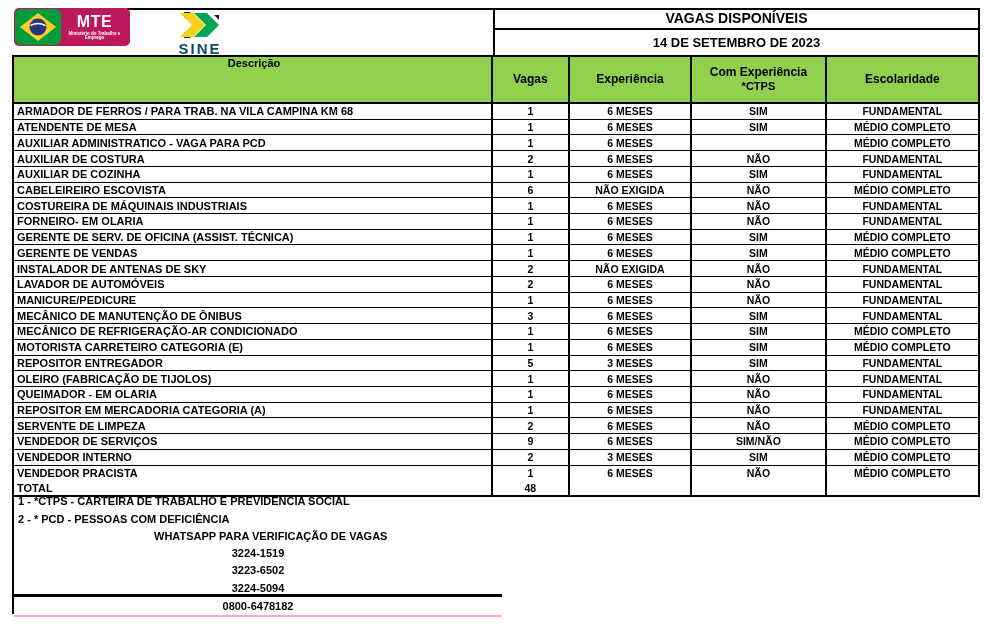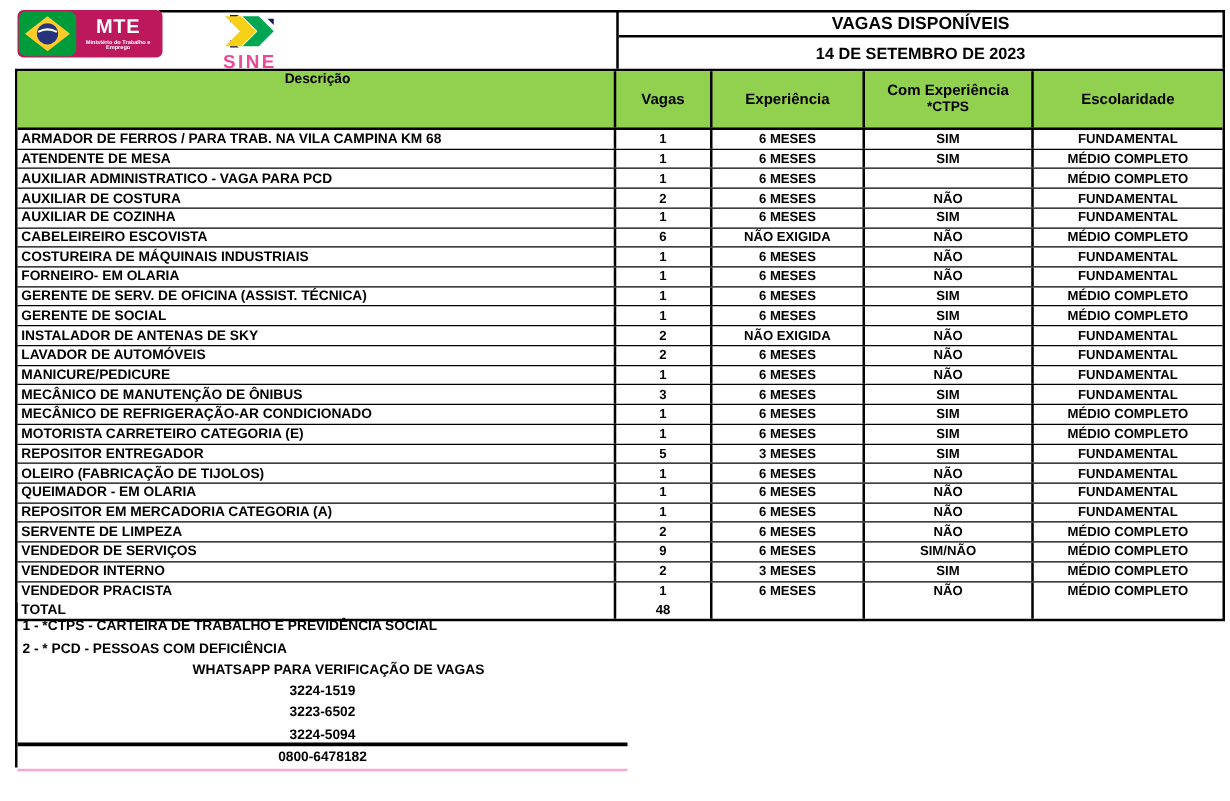--- a/index.html
+++ b/index.html
@@ -11,21 +11,21 @@
   .top-line{position:absolute;left:127px;top:8px;width:853px;border-top:2px solid #000;}
 
   .mte{position:absolute;left:14px;top:8px;width:116px;height:38px;background:#be185d;
        border-radius:5px;display:flex;align-items:center;overflow:hidden;}
   .mte-flag{flex:0 0 48px;height:38px;}
   .mte-text{flex:1;color:#fff;text-align:center;line-height:1;padding-right:3px;}
   .mte-acronym{font-size:16px;font-weight:bold;letter-spacing:.5px;}
   .mte-sub{font-size:4.5px;font-weight:bold;margin-top:2px;}
 
   .sine{position:absolute;left:168px;top:11px;width:64px;height:46px;text-align:center;}
-  .sine-word{font-size:15px;font-weight:bold;color:#ec4899;letter-spacing:2px;line-height:1;margin-top:-2px;}
+  .sine-word{font-size:15px;font-weight:bold;color:#0c4a6e;letter-spacing:2px;line-height:1;margin-top:-2px;}
   .sine-bar{height:3px;background:#00a651;margin:1px 8px 0 8px;}
 
   .title-box{position:absolute;left:493px;top:8px;width:487px;height:47px;
              border-left:2px solid #000;border-right:2px solid #000;box-sizing:border-box;}
   .title-row{height:22px;border-bottom:2px solid #000;display:flex;align-items:center;
              justify-content:center;font-size:14px;font-weight:bold;box-sizing:border-box;}
   .date-row{height:25px;display:flex;align-items:center;justify-content:center;
             font-size:13px;font-weight:bold;box-sizing:border-box;}
 
   
@@ -160,21 +160,21 @@
             <div class="tcell c2">6 MESES</div>
             <div class="tcell c3">NÃO</div>
             <div class="tcell c4">FUNDAMENTAL</div>
           </div><div class="trow">
             <div class="tcell c0">GERENTE DE SERV. DE OFICINA (ASSIST. TÉCNICA)</div>
             <div class="tcell c1">1</div>
             <div class="tcell c2">6 MESES</div>
             <div class="tcell c3">SIM</div>
             <div class="tcell c4">MÉDIO COMPLETO</div>
           </div><div class="trow">
-            <div class="tcell c0">GERENTE DE SOCIAL</div>
+            <div class="tcell c0">GERENTE DE VENDAS</div>
             <div class="tcell c1">1</div>
             <div class="tcell c2">6 MESES</div>
             <div class="tcell c3">SIM</div>
             <div class="tcell c4">MÉDIO COMPLETO</div>
           </div><div class="trow">
             <div class="tcell c0">INSTALADOR DE ANTENAS DE SKY</div>
             <div class="tcell c1">2</div>
             <div class="tcell c2">NÃO EXIGIDA</div>
             <div class="tcell c3">NÃO</div>
             <div class="tcell c4">FUNDAMENTAL</div>

